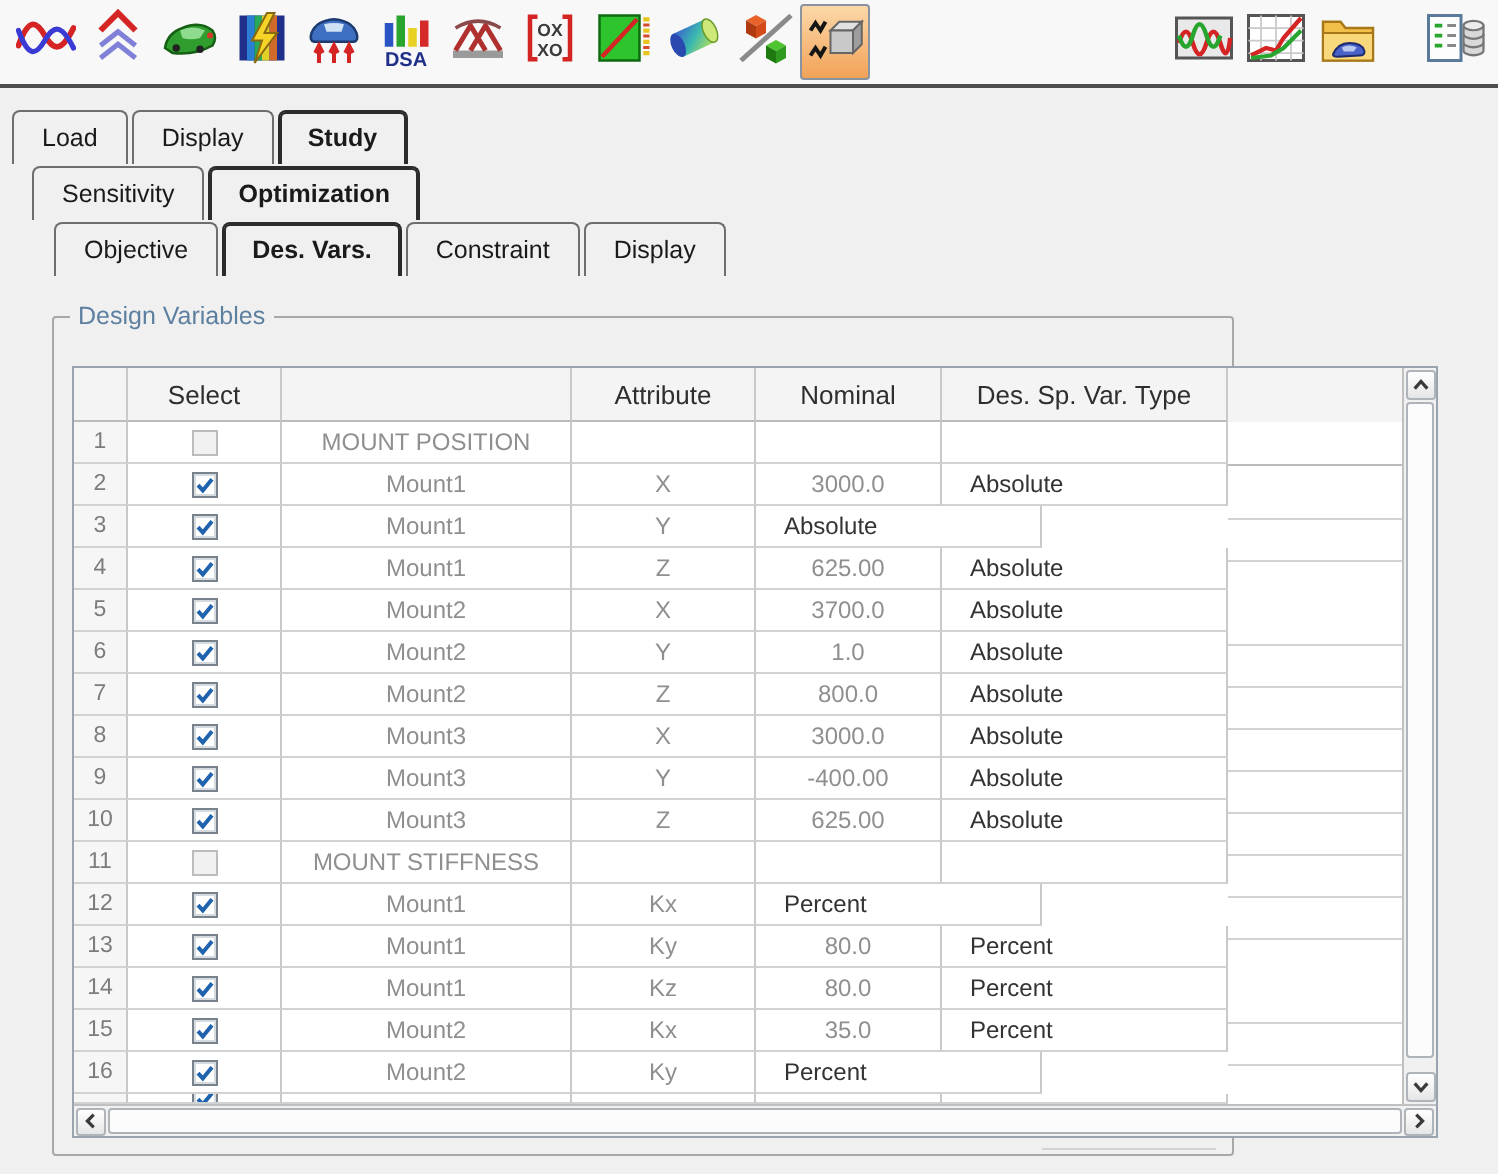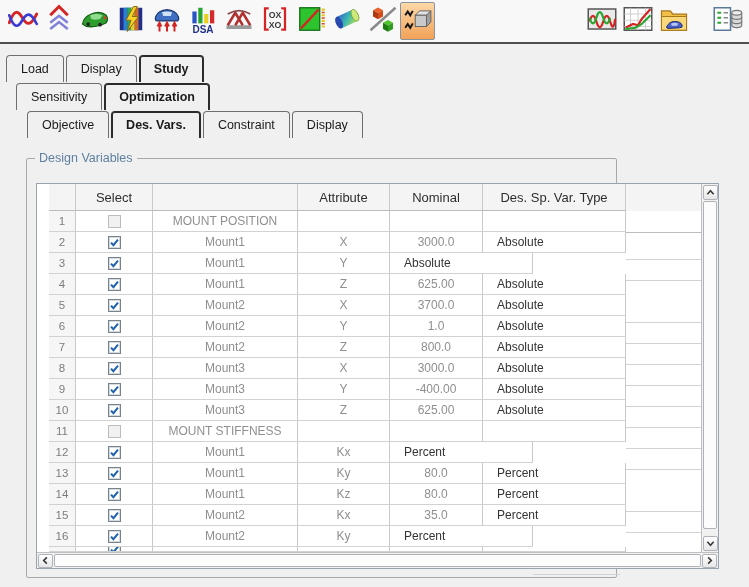--- a/index.html
+++ b/index.html
@@ -31,21 +31,21 @@
 
   
   .groupbox { position:absolute; top:158px; left:26px; width:591px; height:420px;
               border:1px solid #a8a8a8; border-radius:2px; }
   .gb-label { position:absolute; top:-8px; left:8px; background:#f0f0f0; padding:0 4px;
               font-size:12.5px; color:#5e80a0; }
 
   
   .tablewrap { position:absolute; top:24px; left:9px; width:683px; height:386px;
                background:#fff; border:1px solid #9aa4ae; }
-  .tgrid { position:absolute; top:0; left:12px; width:664px; }
+  .tgrid { position:absolute; top:0; left:0; width:664px; }
   .trow { display:flex; height:21px; }
   .trow.theader { height:27px; background:#f4f4f4; }
   .trow.tpartial { height:5px; overflow:hidden; }
   .tcell { border-right:1px solid #c9c9c9; border-bottom:1px solid #d2d2d2;
            display:flex; align-items:center; justify-content:center;
            font-size:12px; overflow:hidden; white-space:nowrap; background:#fff; }
   .theader .tcell { font-size:13px; color:#2e2e2e; background:#f4f4f4; border-bottom:1px solid #bcbcbc; }
   .col-0 { width:27px; background:#f6f6f6; color:#7c7c7c; font-size:11.5px; }
   .col-1 { width:77px; }
   .col-2 { width:145px; }

